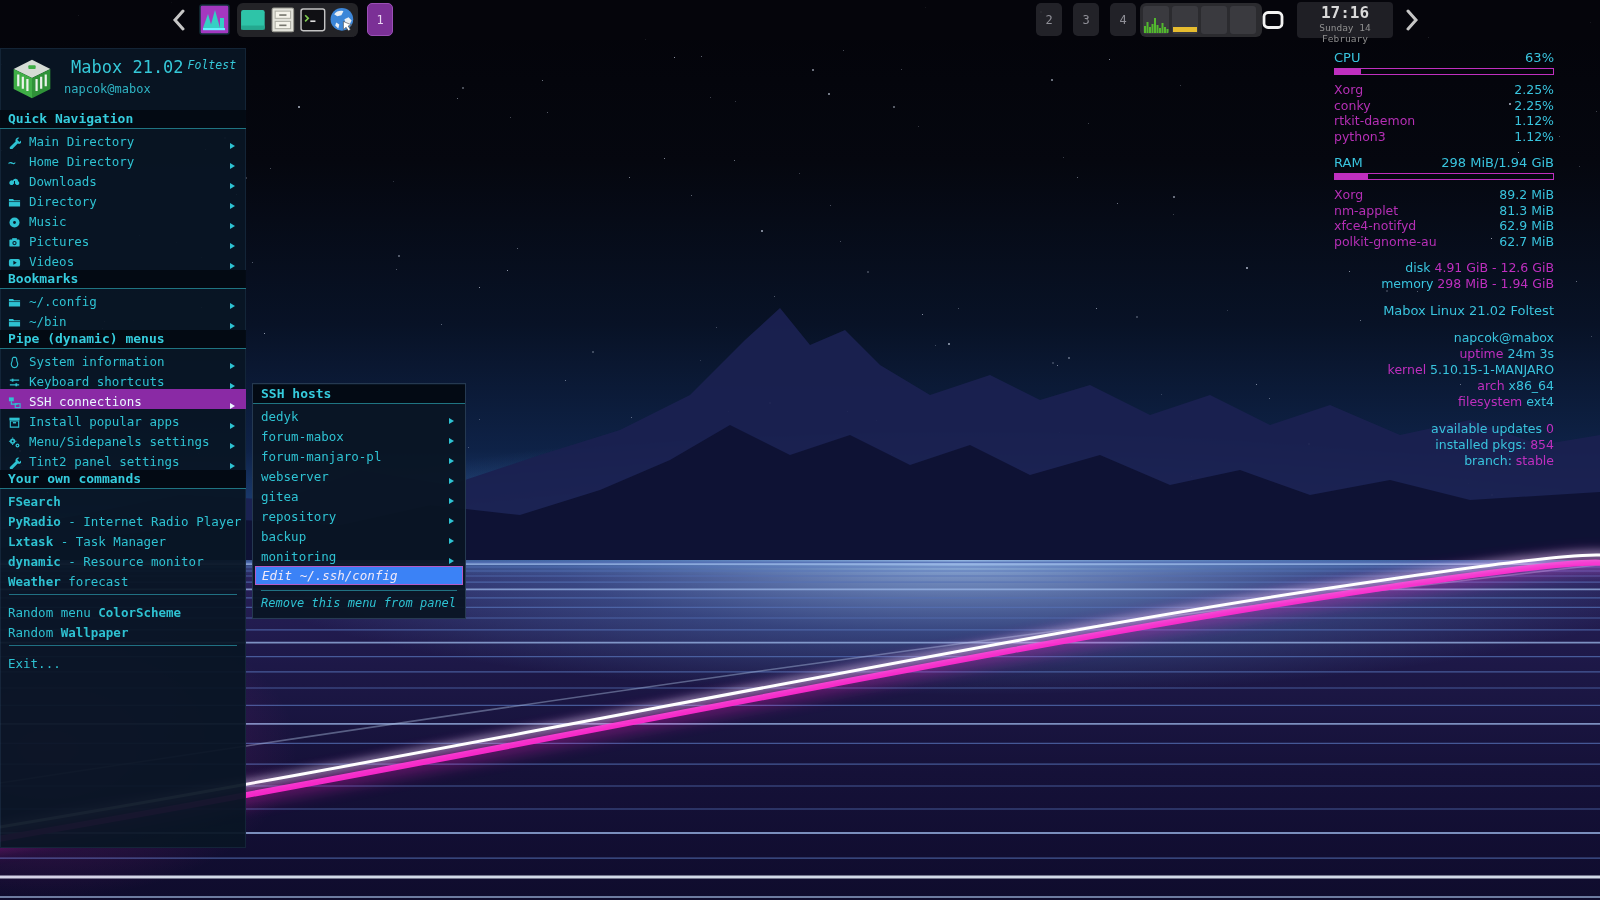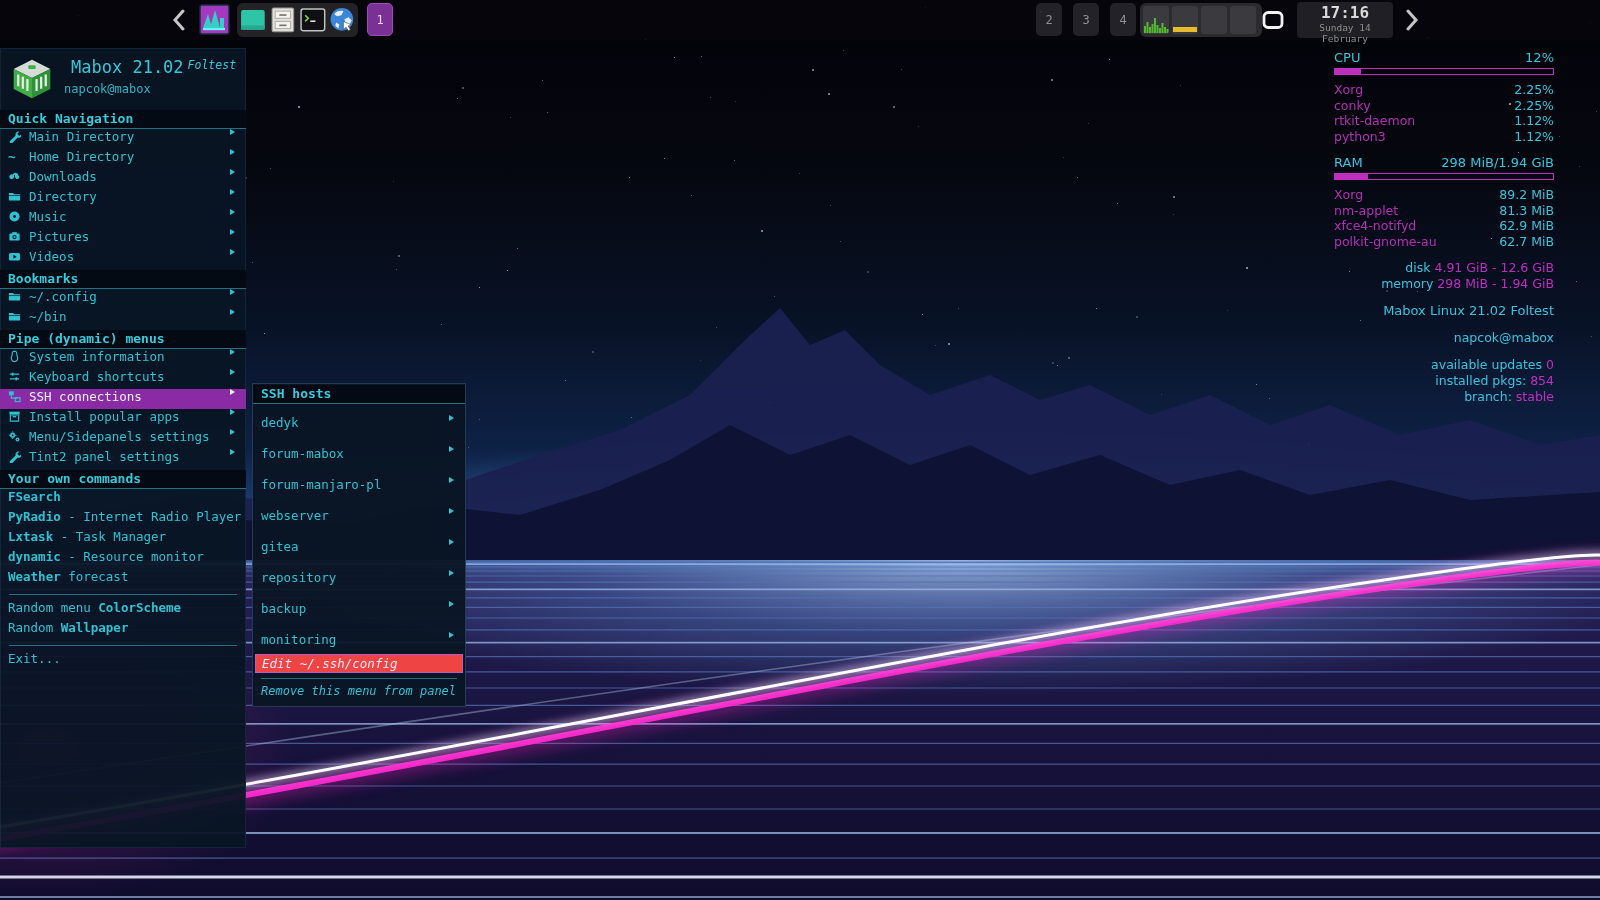--- a/index.html
+++ b/index.html
@@ -33,35 +33,35 @@
 
   
   #menu{position:absolute;left:0;top:48px;width:246px;height:800px;background:rgba(9,21,36,.94);
     box-shadow:inset 0 0 0 1px rgba(70,110,150,.18);color:#2ec2d2;font-size:12.5px;}
   .menu-header{display:flex;gap:10px;padding:9px 10px 5px;align-items:flex-start;}
   .menu-header .ttl{color:#35c8d8;font-size:17px;line-height:20px;white-space:nowrap;padding-left:7px;}
   .menu-header .flavor{font-style:italic;font-size:11.5px;color:#35c8d8;position:relative;top:-4px;margin-left:4px;}
   .menu-header .usr{color:#2fb4c4;font-size:12px;margin-top:3px;}
   .section-header{background:rgba(3,10,18,.92);color:#36ccdd;font-weight:bold;font-size:13px;height:18px;line-height:18px;
     padding:0 8px;border-bottom:1px solid rgba(54,204,221,.55);margin-top:1px;}
-  .menu-item{height:20px;display:flex;align-items:flex-start;padding:0 6px 0 8px;color:#2ec2d2;white-space:nowrap;overflow:hidden;}
+  .menu-item{height:20px;display:flex;align-items:flex-end;padding:0 6px 0 8px;color:#2ec2d2;white-space:nowrap;overflow:hidden;}
   .menu-item .mi-icon{width:14px;height:14px;margin-right:7px;display:inline-flex;flex:0 0 14px;color:#2ec2d2;align-items:center;}
   .mi-icon svg{width:13px;height:13px;}
   .mi-tilde{font-size:13px;font-weight:bold;}
   .menu-item .arrow{margin-left:auto;width:0;height:0;border-left:5px solid currentColor;
     border-top:3.5px solid transparent;border-bottom:3.5px solid transparent;flex:0 0 5px;}
   .menu-item.hl{background:#8a2aa5;color:#eaf6ff;}
   .bold{font-weight:bold;}
   .sep{border-top:1px solid rgba(54,204,221,.5);margin:5px 9px;}
 
   
   #submenu{position:absolute;left:252px;top:383px;width:214px;background:rgba(9,21,36,.95);
     border:1px solid rgba(95,135,175,.32);box-sizing:border-box;padding-bottom:4px;font-size:12.5px;color:#2ec2d2;}
-  #submenu .menu-item{padding:11px 6px 0 8px;}
-  .edit-row{margin:2px 2px 0;background:#ef4444;border:1px solid #b45cc8;color:#f0e9f8;font-style:italic;
+  #submenu .menu-item{padding:0 6px 0 8px;}
+  .edit-row{margin:2px 2px 0;background:#3b82f6;border:1px solid #b45cc8;color:#f0e9f8;font-style:italic;
     height:17px;line-height:17px;padding:0 6px;font-size:12.5px;white-space:nowrap;overflow:hidden;}
   .remove-row{font-style:italic;color:#2ec2d2;margin:5px 8px 2px;padding:5px 0 2px;
     border-top:1px solid rgba(54,204,221,.5);font-size:12px;white-space:nowrap;}
 
   
   #conky{position:absolute;right:46px;top:50px;width:220px;text-align:right;
     font-family:"DejaVu Sans",sans-serif;color:#39c4de;}
   .ck-date{position:relative;height:64px;text-align:left;margin-bottom:2px;}
   .ck-weekday,.ck-month{font-size:21px;line-height:22px;margin-left:22px;color:#39c4de;}
   .ck-day{position:absolute;right:0;top:-10px;font-size:60px;line-height:60px;color:#1d4e92;}
@@ -608,21 +608,21 @@
         </div>
       </div>
     <div class="edit-row">Edit ~/.ssh/config</div>
     <div class="remove-row">Remove this menu from panel</div>
   </div>
 
   <div id="conky">
     <div class="ck-meter">
       <div class="ck-meter-row">
         <span>CPU</span>
-        <span>12%</span>
+        <span>63%</span>
       </div>
       <div class="ck-bar">
           <div class="ck-bar-fill" id="cpu-fill" style="width: 12%;"></div>
         </div>
       <div id="cpu-procs">
           <div class="ck-proc">
             <span class="n">Xorg</span>
             <span class="v">2.25%</span>
           </div>
           <div class="ck-proc">
@@ -669,20 +669,26 @@
     </div>
     <div class="ck-gap"></div>
     <div id="ck-usage">
         <div class="ck-line"><span class="c">disk&nbsp;</span><span class="m">4.91 GiB - 12.6 GiB</span></div>
         <div class="ck-line"><span class="c">memory&nbsp;</span><span class="m">298 MiB - 1.94 GiB</span></div>
       </div>
     <div class="ck-gap"></div>
     <div class="ck-line ck-os c">Mabox Linux 21.02 Foltest</div>
     <div class="ck-gap"></div>
     <div class="ck-line c">napcok@mabox</div>
+    <div id="ck-info">
+        <div class="ck-line"><span class="m">uptime&nbsp;</span><span class="c">24m 3s</span></div>
+        <div class="ck-line"><span class="m">kernel&nbsp;</span><span class="c">5.10.15-1-MANJARO</span></div>
+        <div class="ck-line"><span class="m">arch&nbsp;</span><span class="c">x86_64</span></div>
+        <div class="ck-line"><span class="m">filesystem&nbsp;</span><span class="c">ext4</span></div>
+      </div>
     <div class="ck-gap"></div>
     <div id="ck-pkgs">
         <div class="ck-line"><span class="c">available updates&nbsp;</span><span class="m">0</span></div>
         <div class="ck-line"><span class="c">installed pkgs:&nbsp;</span><span class="m">854</span></div>
         <div class="ck-line"><span class="c">branch:&nbsp;</span><span class="m">stable</span></div>
       </div>
   </div>
 
 </div>
 

